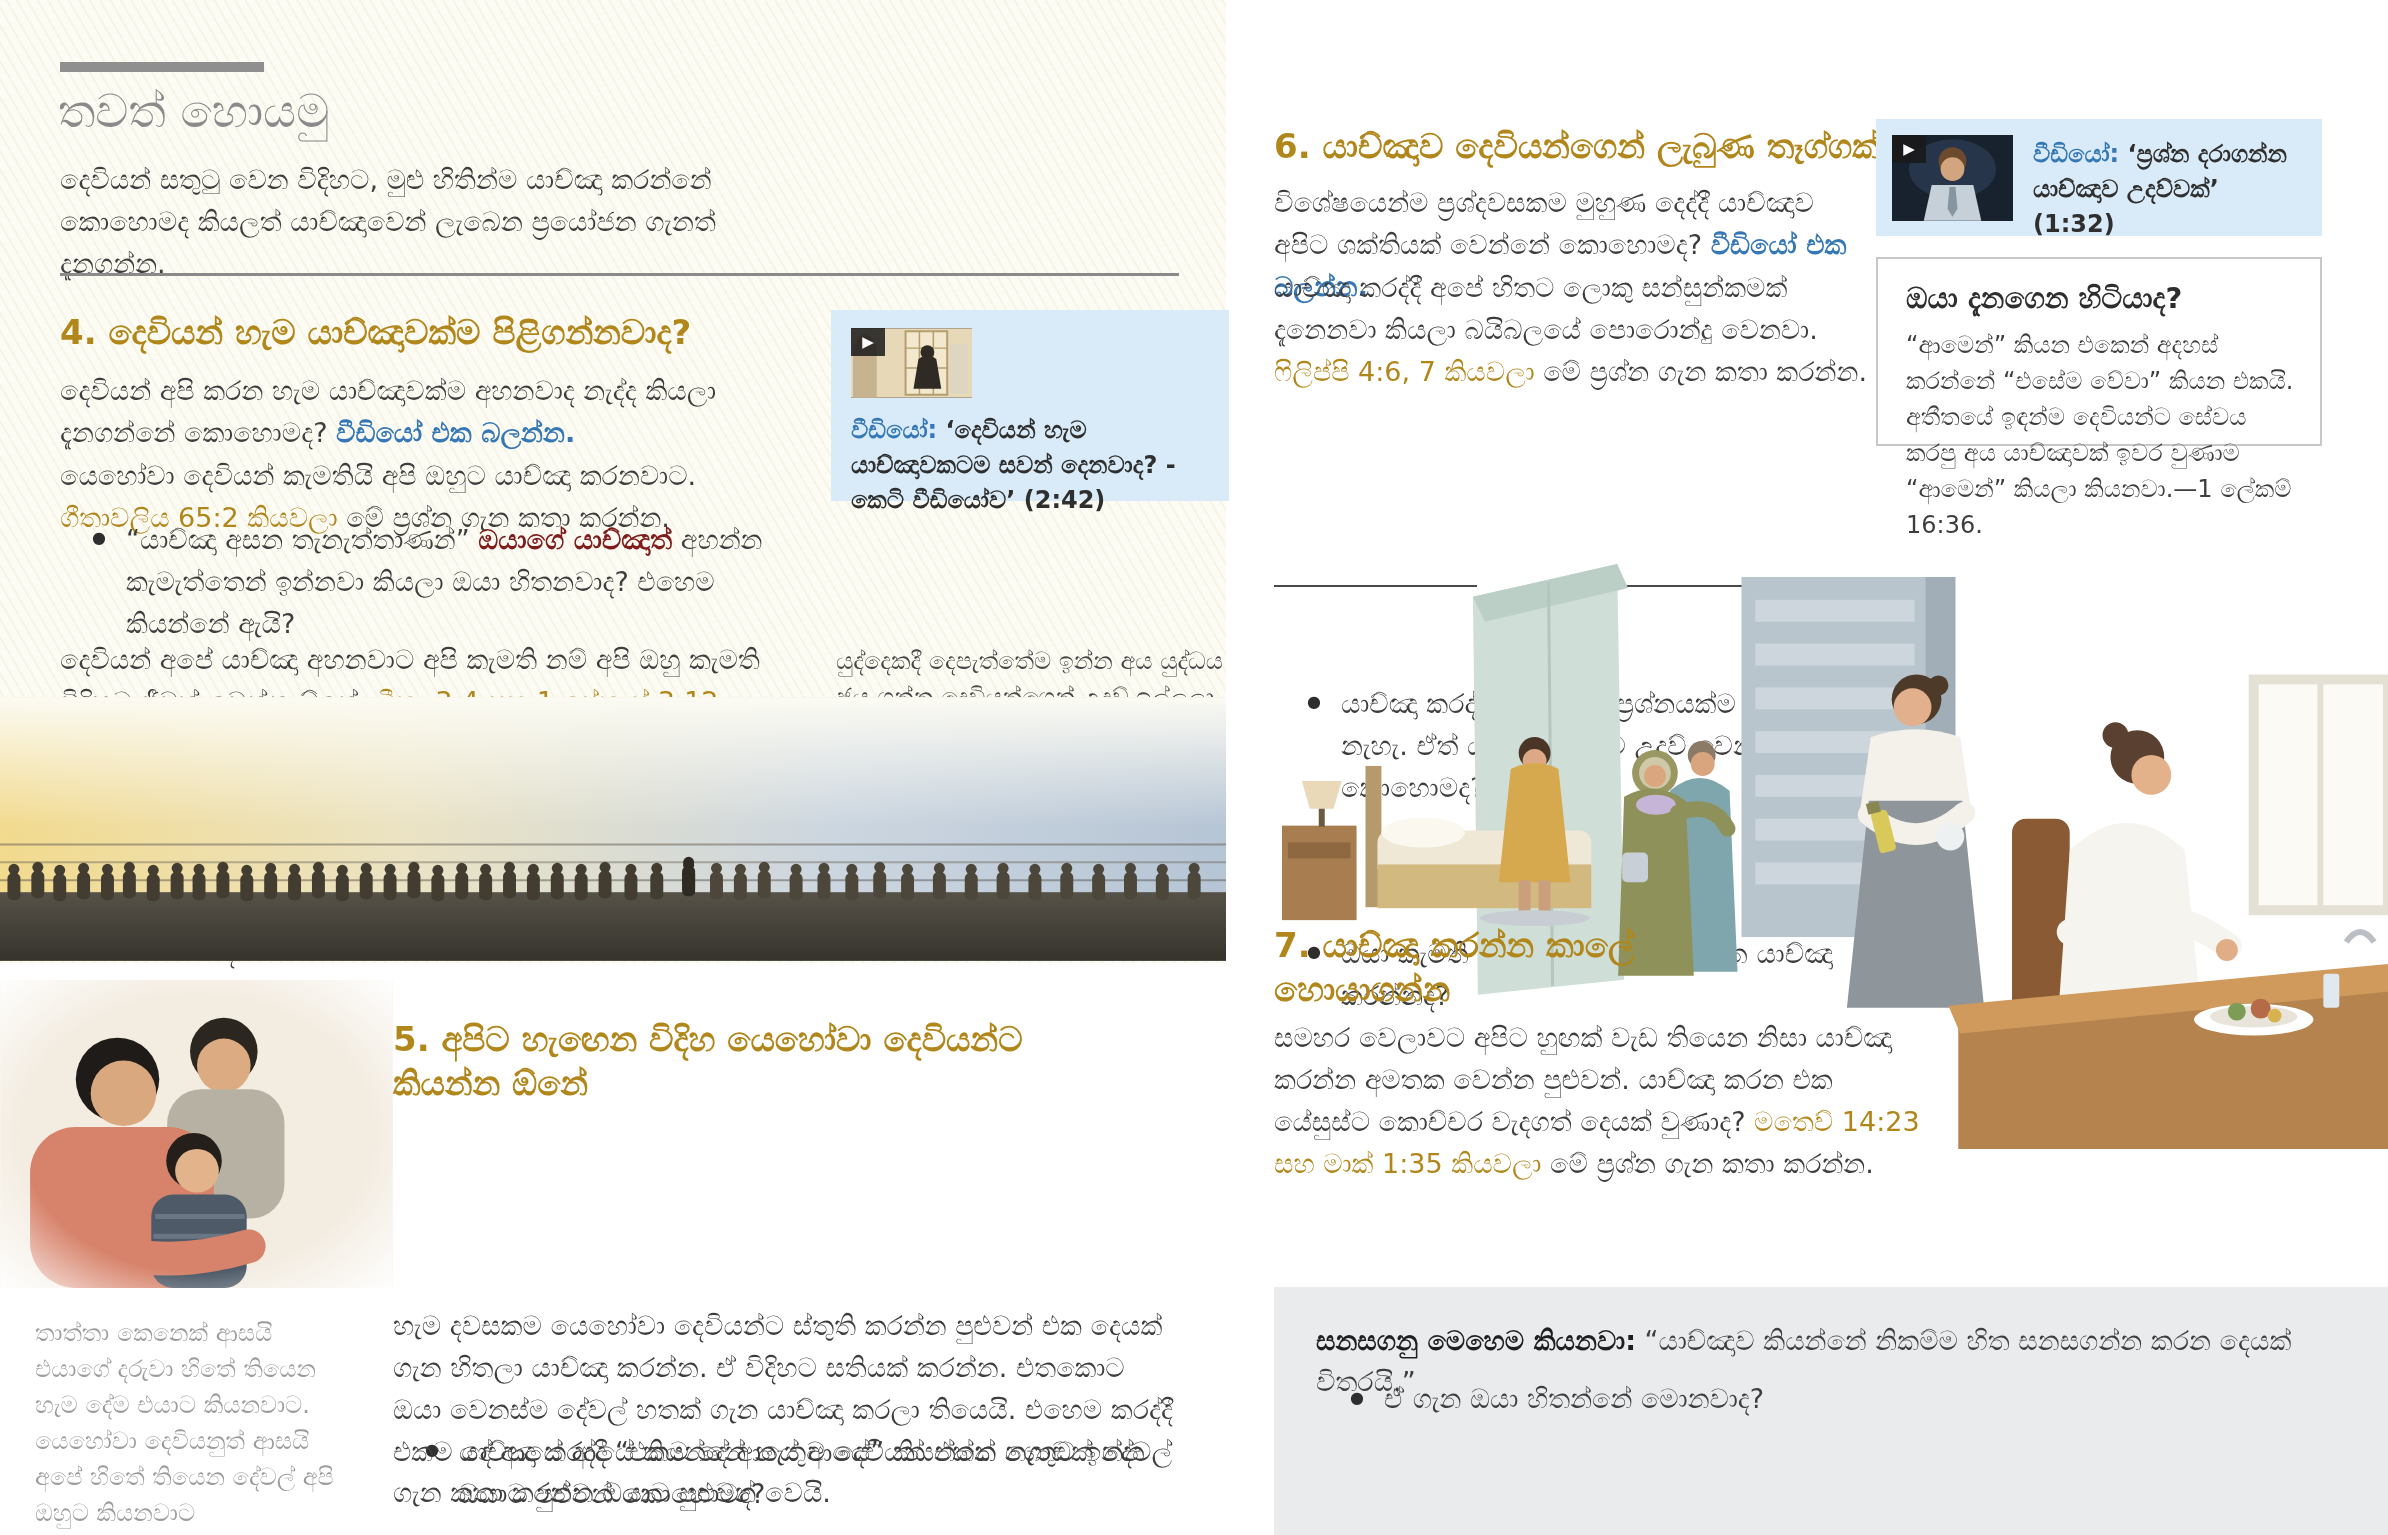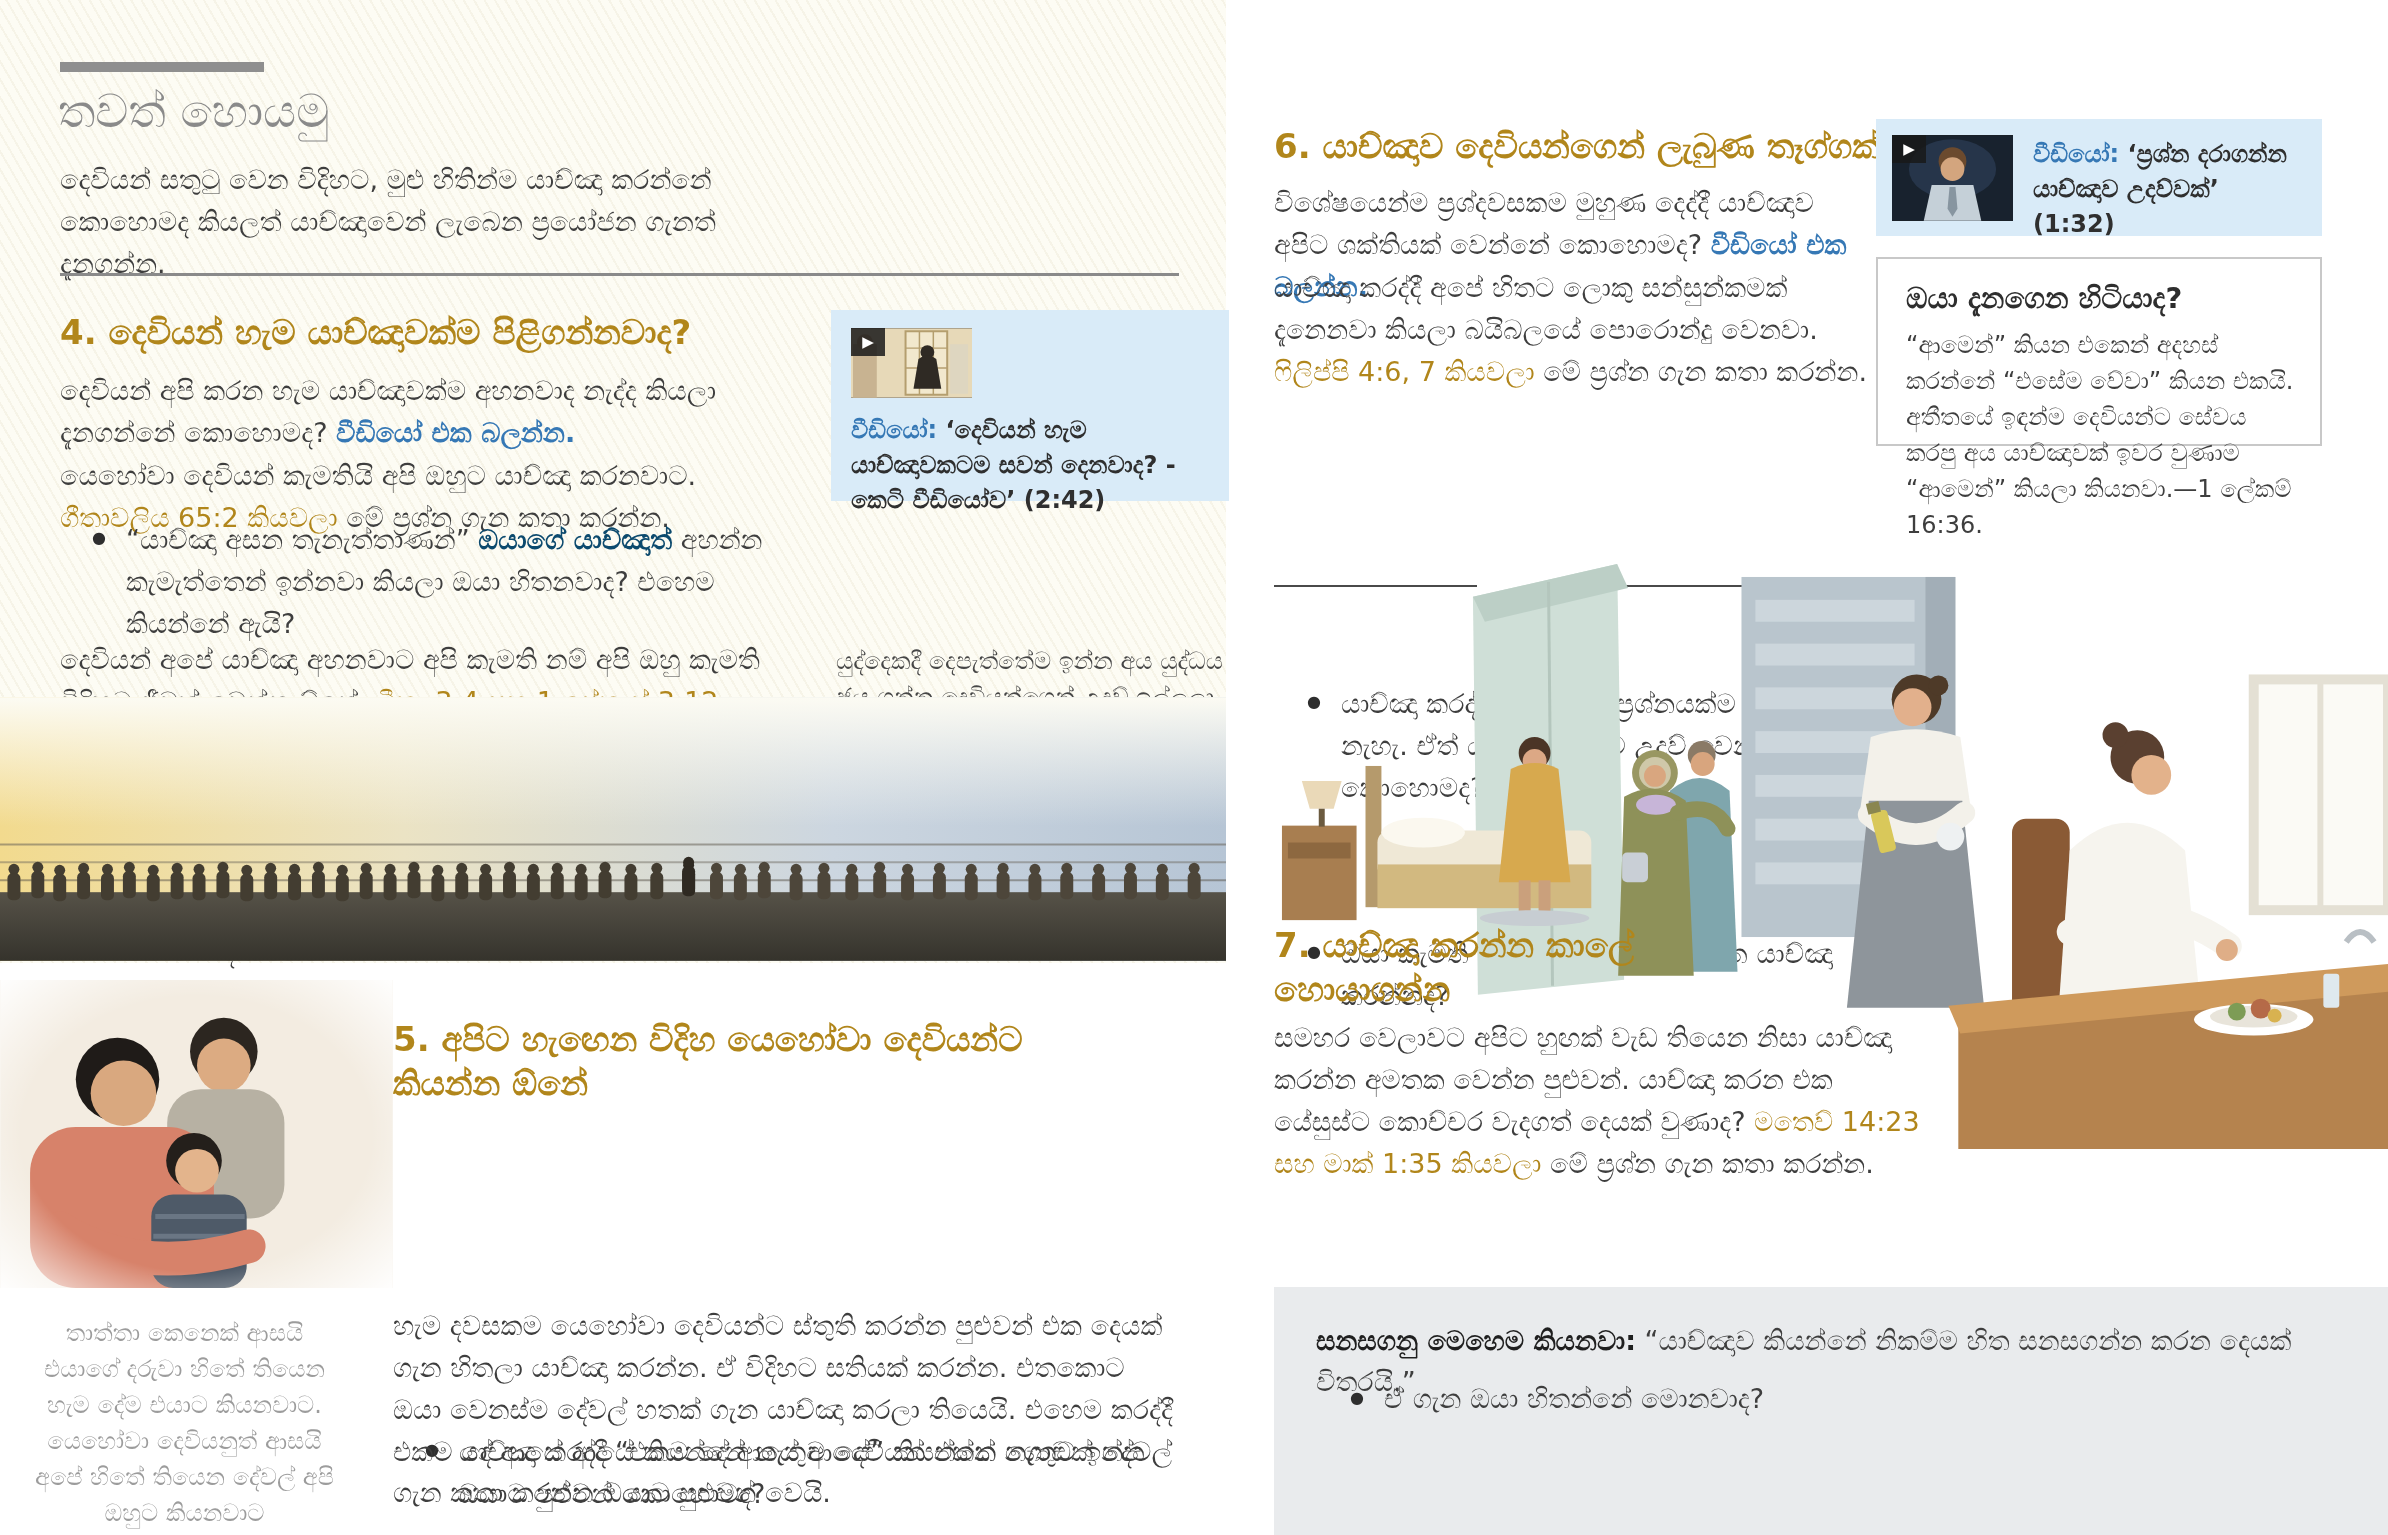--- a/index.html
+++ b/index.html
@@ -8,39 +8,39 @@
   .abs{position:absolute;}
   
   .left-bg{left:0;top:0;width:1226px;height:963px;
     background:
       repeating-linear-gradient(60deg, rgba(186,170,120,0.10) 0 2px, rgba(0,0,0,0) 2px 9px),
       linear-gradient(#fdfcf4,#fdfcf4);}
   .body{font-size:27px;line-height:1.55;color:#3e3e3e;}
   .small{font-size:24px;line-height:1.5;}
   .goldref{color:#b1861b;font-weight:400;}
   .bluelink{color:#3678b5;font-weight:700;text-decoration:none;cursor:pointer;}
-  .boldtxt{font-weight:700;color:#0c4a6e;}
+  .boldtxt{font-weight:700;color:#7f1d1d;}
   h1,h2,h3,p{margin:0;padding:0;}
   .kicker-bar{width:204px;height:10px;background:#8f8f8f;}
   .kicker-title{font-size:46px;color:#8a8a8a;font-weight:400;}
   .sec-h{font-size:34px;font-weight:700;color:#b1861b;line-height:1.3;}
   .hr{background:#8a8a8a;height:3px;}
   .hr-thin{background:#4a4a4a;height:2px;}
   .bullet{position:relative;padding-left:36px;}
   .bullet::before{content:"●";position:absolute;left:2px;top:7px;font-size:16px;color:#2e2e2e;}
   .videobox{background:#d9ebf8;}
   .vid-cap{font-size:24px;line-height:1.45;font-weight:700;color:#2f2f2f;}
   .thumb{position:absolute;overflow:hidden;background:#222;}
   .playbadge{position:absolute;left:0;top:0;width:34px;height:28px;
     background:rgba(25,25,25,0.85);color:#ffffff;font-size:15px;
     display:flex;align-items:center;justify-content:center;}
   .dyk{background:#ffffff;border:2px solid #c8c8c8;}
   .dyk-h{font-size:29px;font-weight:700;color:#2e2e2e;}
   .dyk-b{font-size:24px;line-height:1.5;color:#3e3e3e;}
-  .caption-gray{color:#9c9c9c;text-align:center;}
+  .caption-gray{color:#9c9c9c;}
   .caption-dark{color:#474747;}
   .graybox{background:#e9ebed;}
   .gb-lead{font-size:27px;line-height:1.5;color:#3e3e3e;}
   .gb-lead b{color:#1f1f1f;}
 </style>
 </head>
 <body>
 
 <div id="canvas">
 

